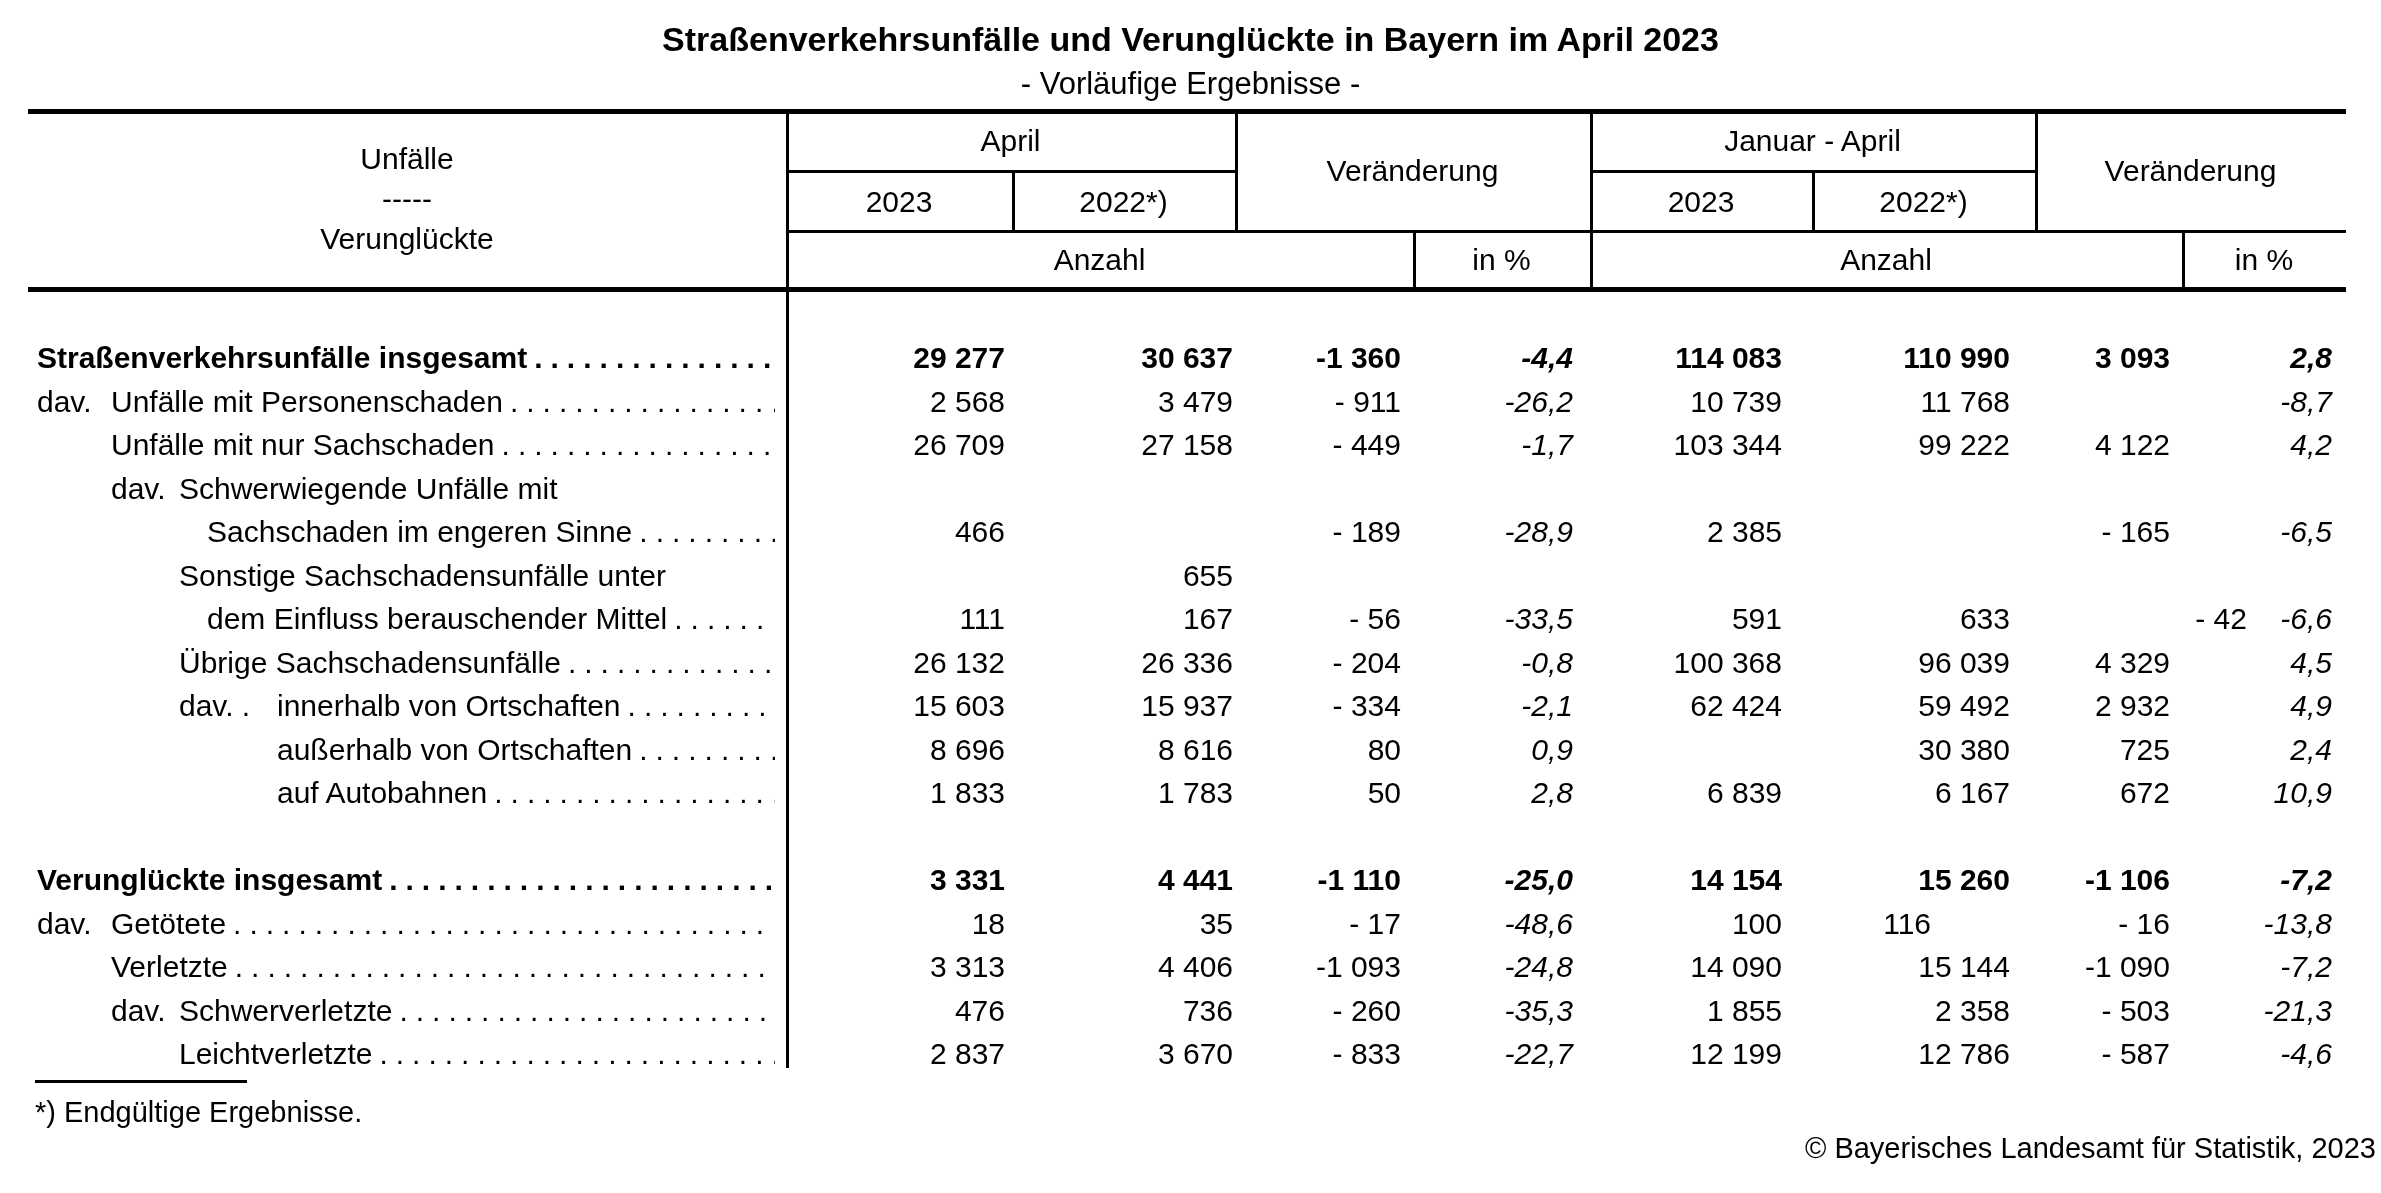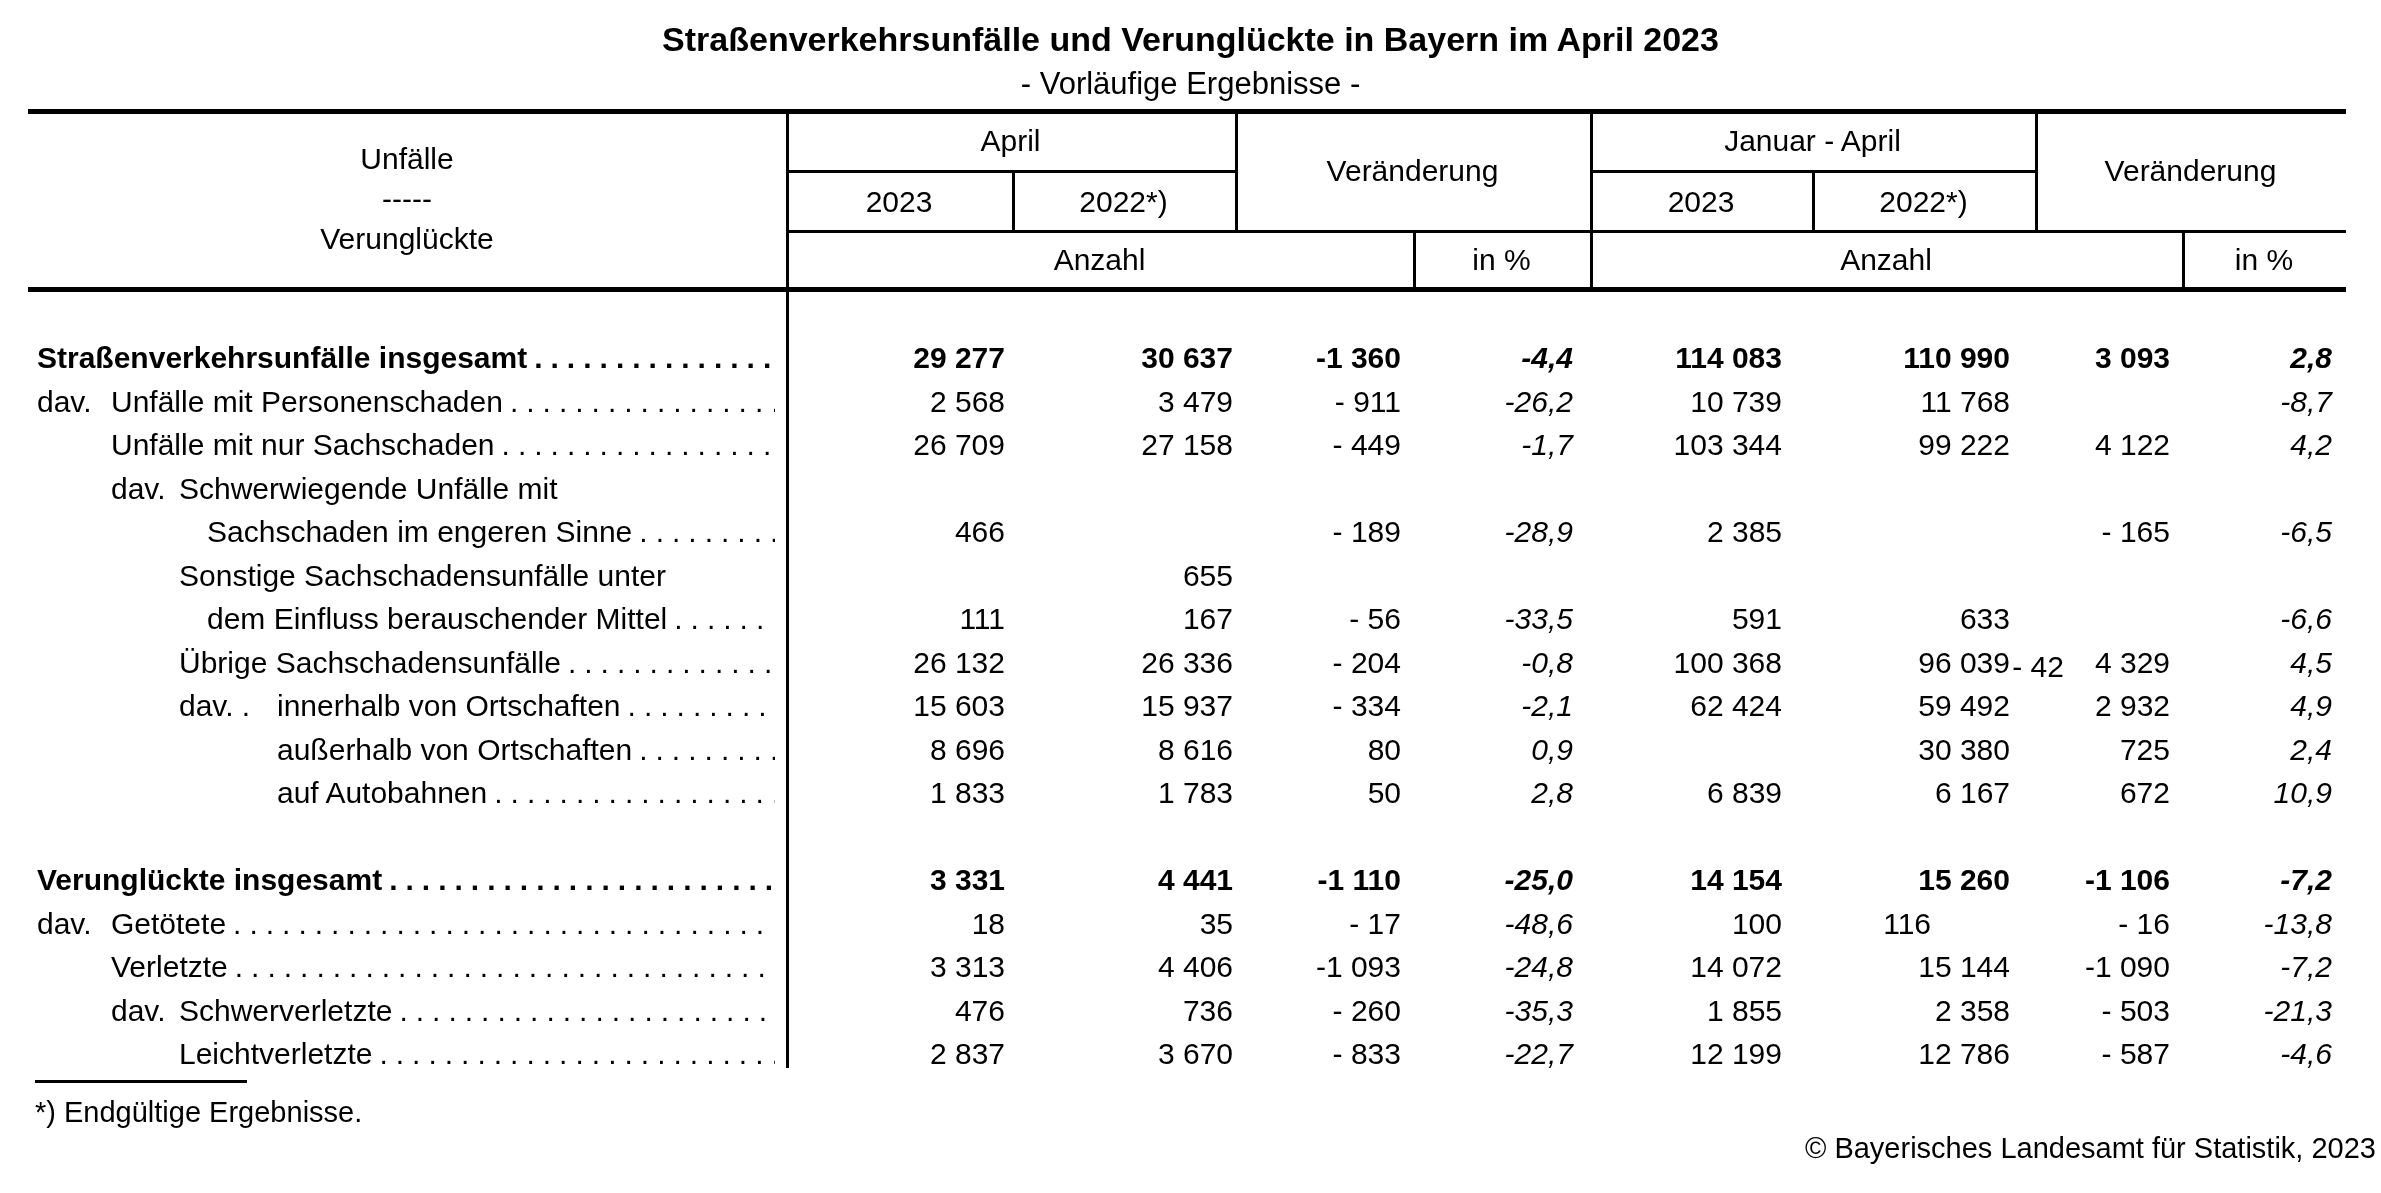--- a/index.html
+++ b/index.html
@@ -128,21 +128,21 @@
           <span class="lw" style="left: 179px; width: 596px;"><span>Sonstige Sachschadensunfälle unter</span></span>
         </div>
         <div class="trow" style="top: 597px;">
           <span class="lw" style="left: 207px; width: 568px;"><span>dem Einfluss berauschender Mittel</span><span class="leader">..............................................</span></span>
           <span class="val" style="left: 745px;">111</span>
           <span class="val" style="left: 973px;">167</span>
           <span class="val" style="left: 1141px;">- 56</span>
           <span class="val pct" style="left: 1313px;">-33,5</span>
           <span class="val" style="left: 1522px;">591</span>
           <span class="val" style="left: 1750px;">633</span>
-          <span class="val" style="left: 1804px; margin-top: 48px;">- 42</span>
+          <span class="val" style="left: 1987px;">- 42</span>
           <span class="val pct" style="left: 2072px;">-6,6</span>
         </div>
         <div class="trow" style="top: 640.5px;">
           <span class="lw" style="left: 179px; width: 596px;"><span>Übrige Sachschadensunfälle</span><span class="leader">..............................................</span></span>
           <span class="val" style="left: 745px;">26 132</span>
           <span class="val" style="left: 973px;">26 336</span>
           <span class="val" style="left: 1141px;">- 204</span>
           <span class="val pct" style="left: 1313px;">-0,8</span>
           <span class="val" style="left: 1522px;">100 368</span>
           <span class="val" style="left: 1750px;">96 039</span>
@@ -205,21 +205,21 @@
           <span class="val" style="left: 1671px;">116</span>
           <span class="val" style="left: 1910px;">- 16</span>
           <span class="val pct" style="left: 2072px;">-13,8</span>
         </div>
         <div class="trow" style="top: 945px;">
           <span class="lw" style="left: 111px; width: 664px;"><span>Verletzte</span><span class="leader">..............................................</span></span>
           <span class="val" style="left: 745px;">3 313</span>
           <span class="val" style="left: 973px;">4 406</span>
           <span class="val" style="left: 1141px;">-1 093</span>
           <span class="val pct" style="left: 1313px;">-24,8</span>
-          <span class="val" style="left: 1522px;">14 072</span>
+          <span class="val" style="left: 1522px;">14 090</span>
           <span class="val" style="left: 1750px;">15 144</span>
           <span class="val" style="left: 1910px;">-1 090</span>
           <span class="val pct" style="left: 2072px;">-7,2</span>
         </div>
         <div class="trow" style="top: 988.5px;">
           <span class="pre" style="left: 111px;">dav.</span>
           <span class="lw" style="left: 179px; width: 596px;"><span>Schwerverletzte</span><span class="leader">..............................................</span></span>
           <span class="val" style="left: 745px;">476</span>
           <span class="val" style="left: 973px;">736</span>
           <span class="val" style="left: 1141px;">- 260</span>

